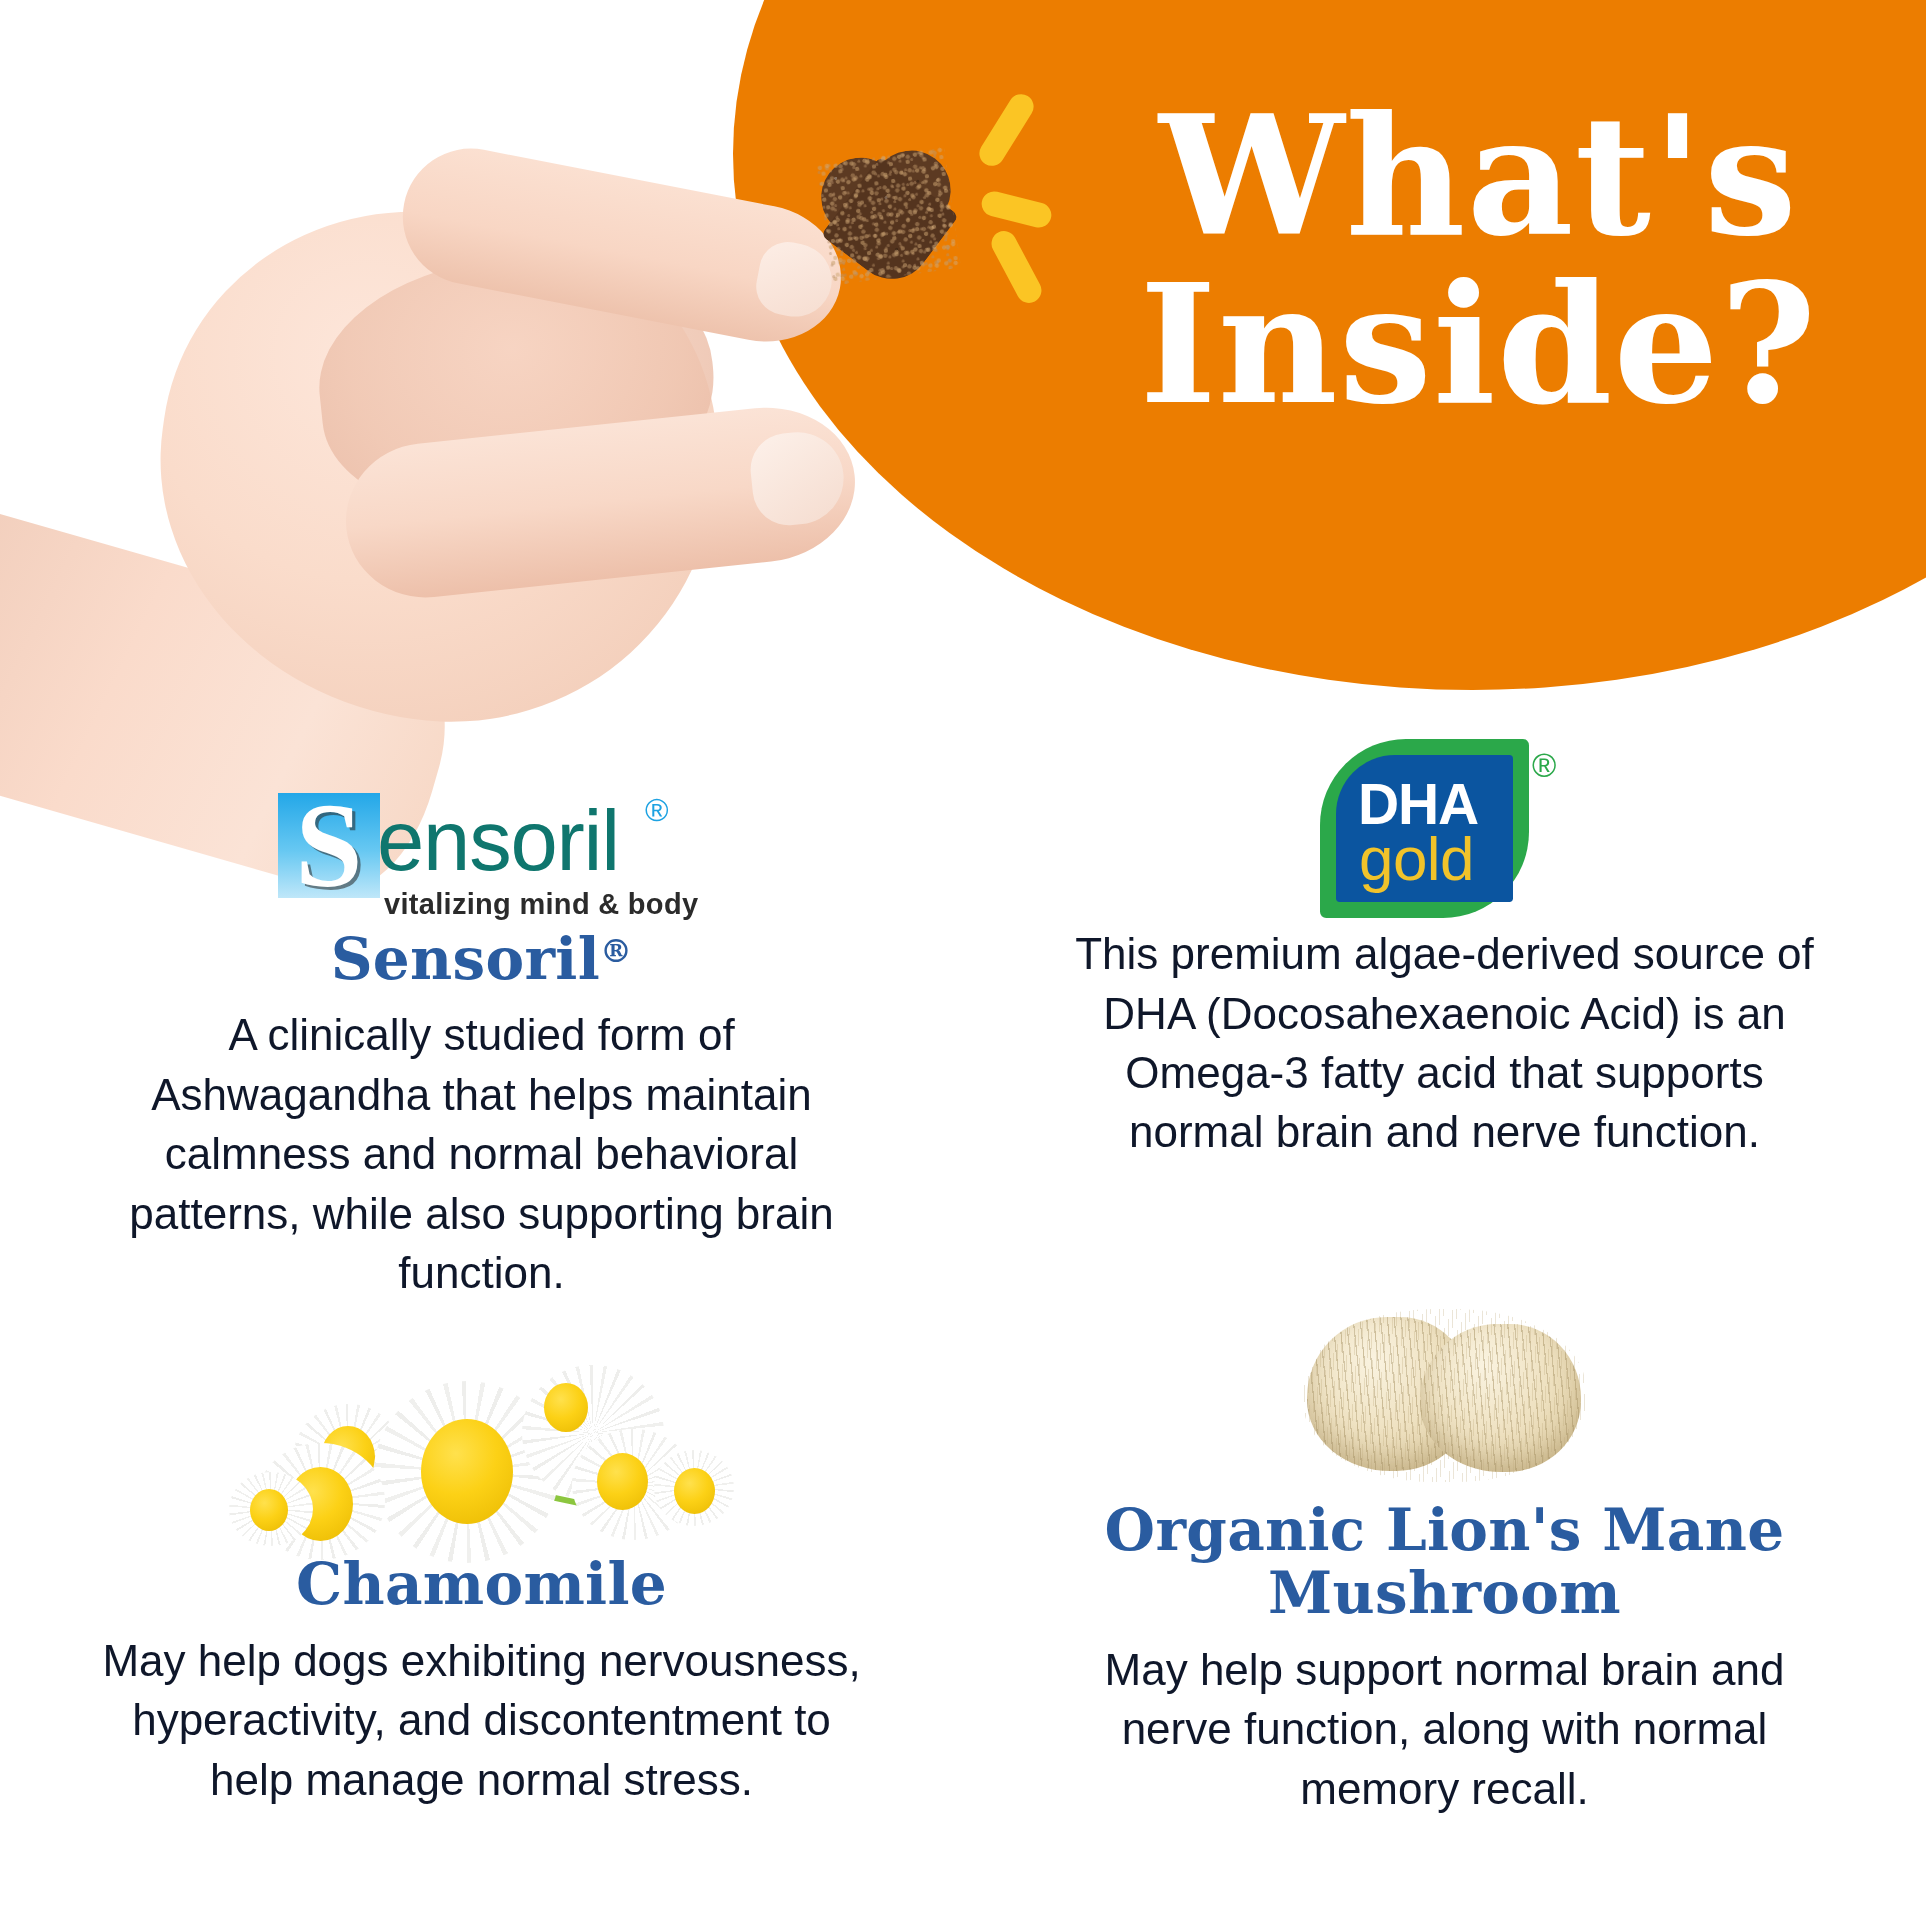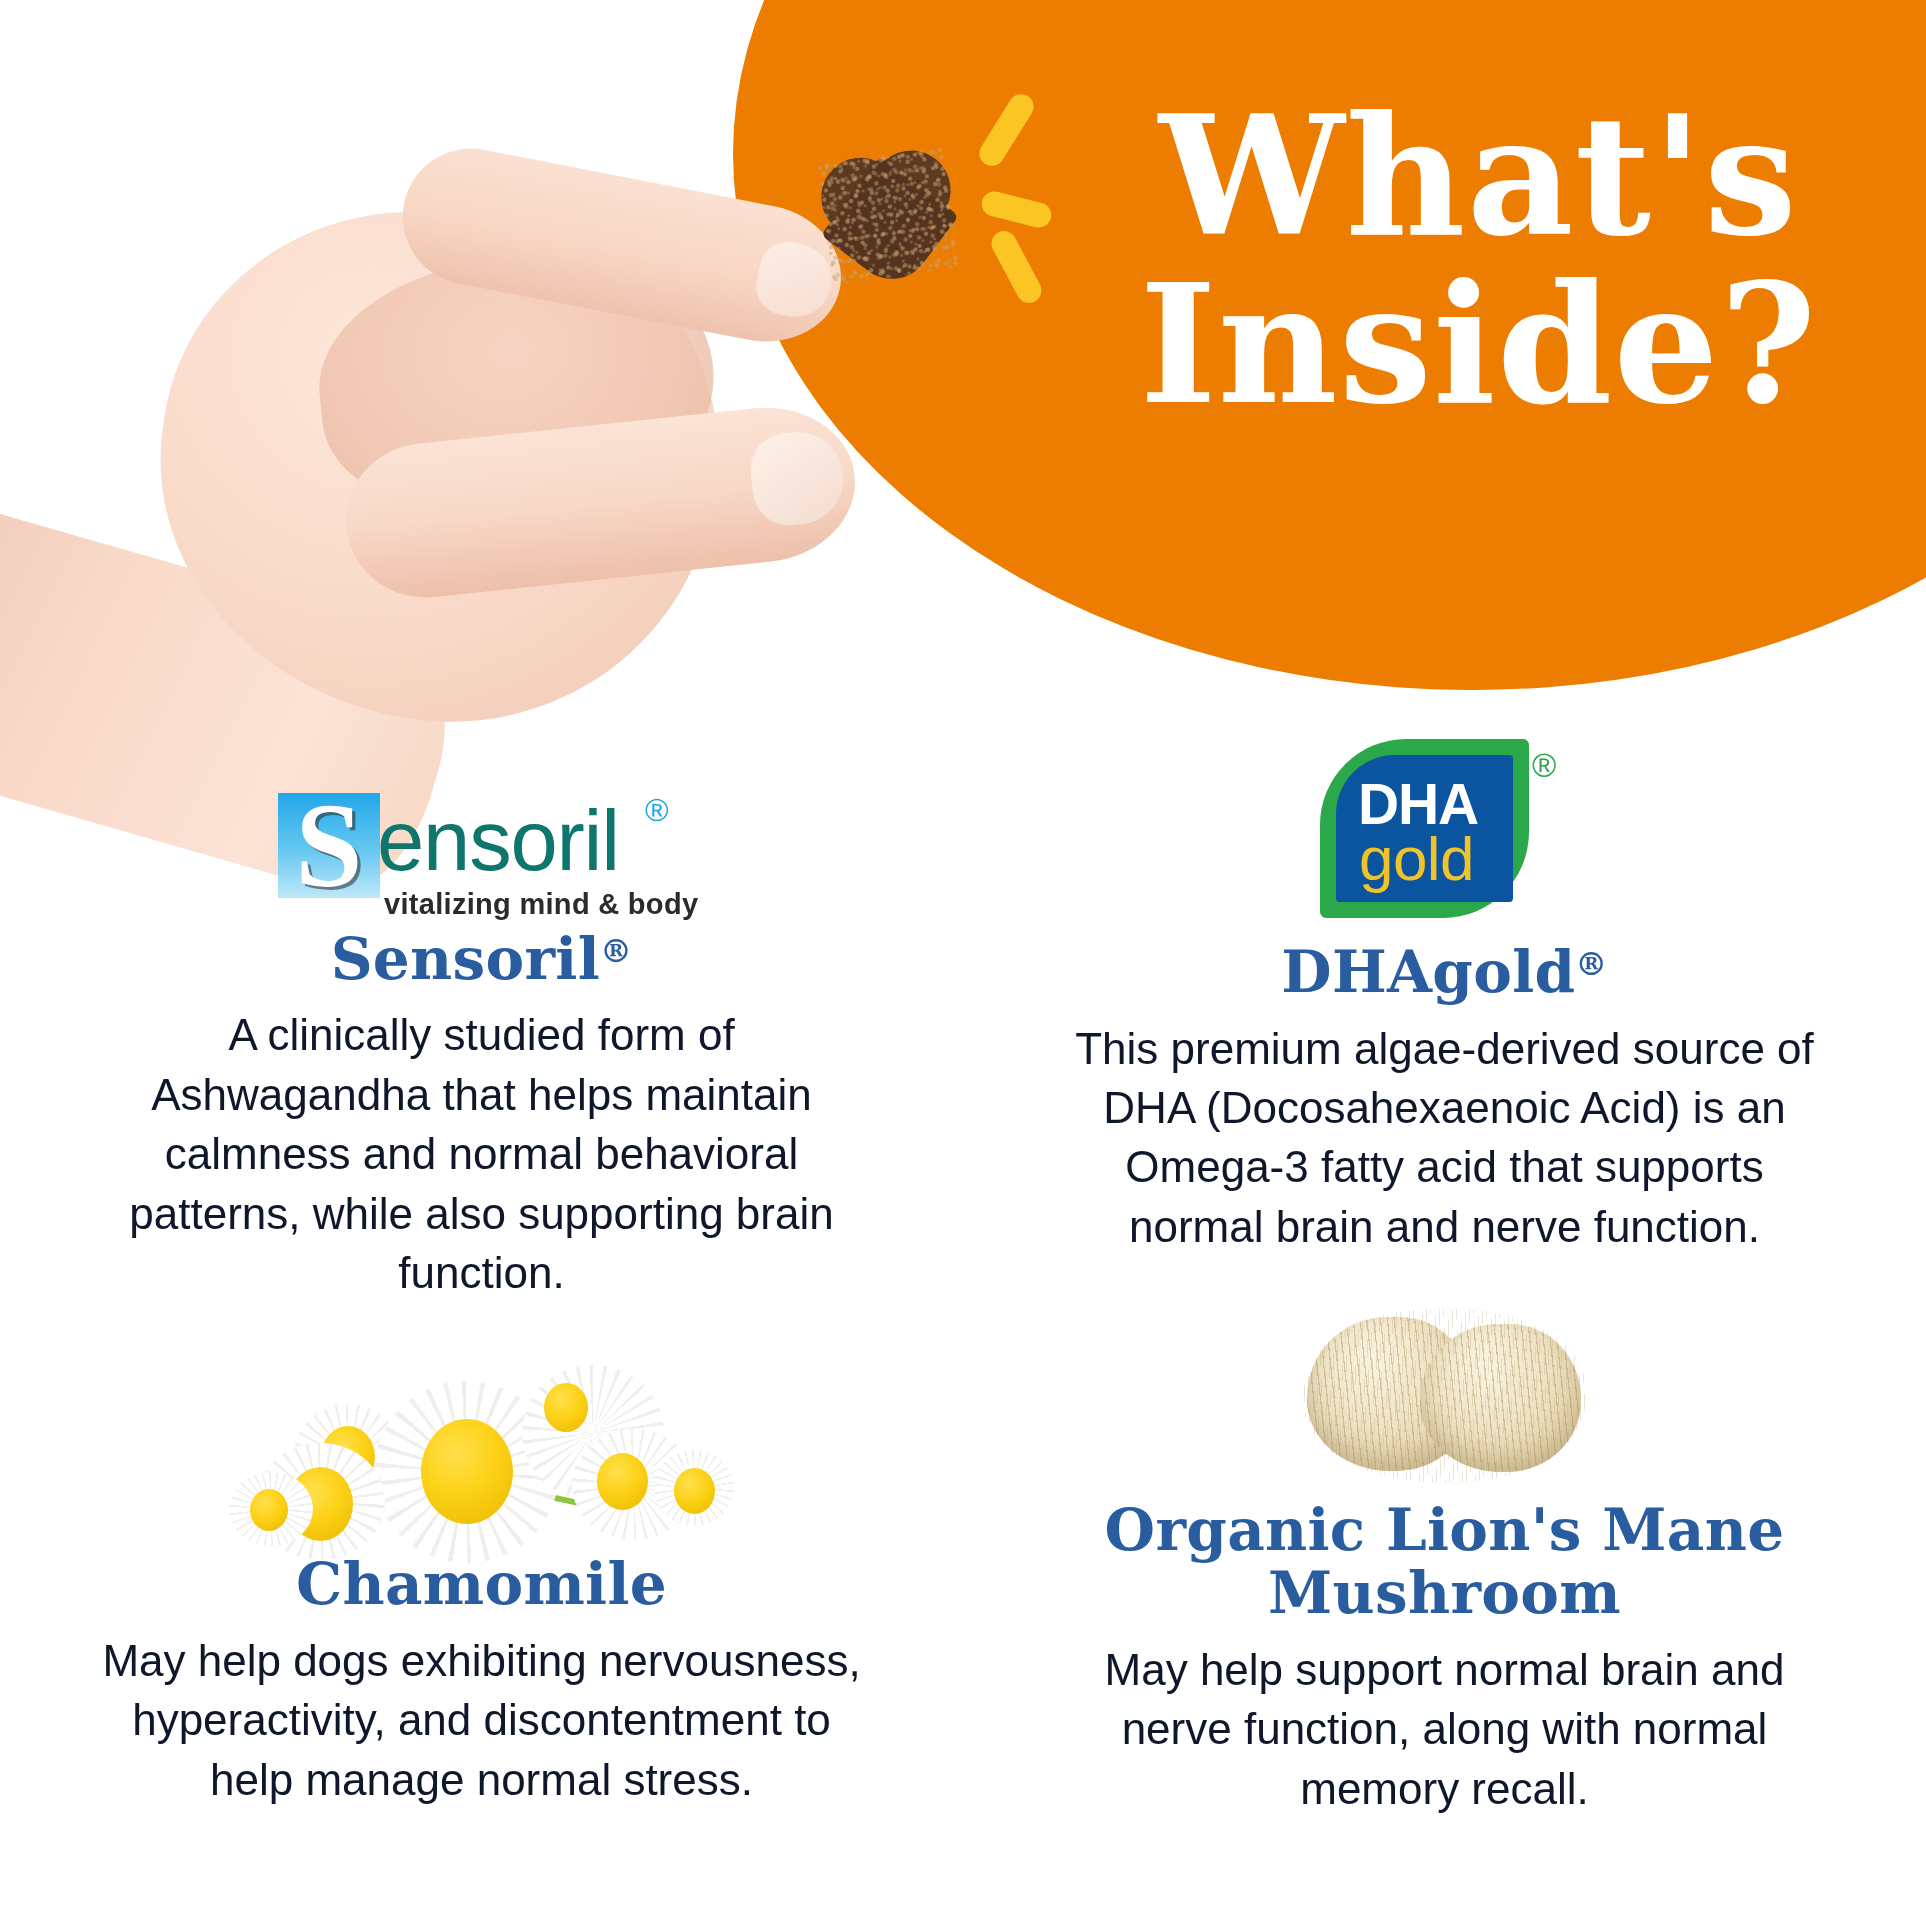--- a/index.html
+++ b/index.html
@@ -470,23 +470,20 @@
   </div>
 
   <div class="cell c-dha">
     <div class="dha-logo">
       <div class="leaf"></div>
       <div class="plate"></div>
       <div class="dha-txt">DHA</div>
       <div class="gold-txt">gold</div>
       <div class="dha-reg">®</div>
     </div>
-    <div class="card-title">
-      <span>DHAgold</span><span class="reg">®</span>
-    </div>
     <div class="card-body">This premium algae-derived source of DHA (Docosahexaenoic Acid) is an Omega-3 fatty acid that supports normal brain and nerve function.</div>
   </div>
 
   <div class="cell c-cham">
     <div class="chamomile">
       <div class="stems">
         <div class="stem" style="left:6.2px;  top:16px; width:92px; transform:rotate(-7deg);"></div>
         <div class="stem" style="left:136px; top:25px; width:117px; transform:rotate(5deg);"></div>
         <div class="stem" style="left:246px; top:10px; width:123px; transform:rotate(-9deg);"></div>
         <div class="stem" style="left:203px; top:32px; width:99px; transform:rotate(12deg);"></div>

